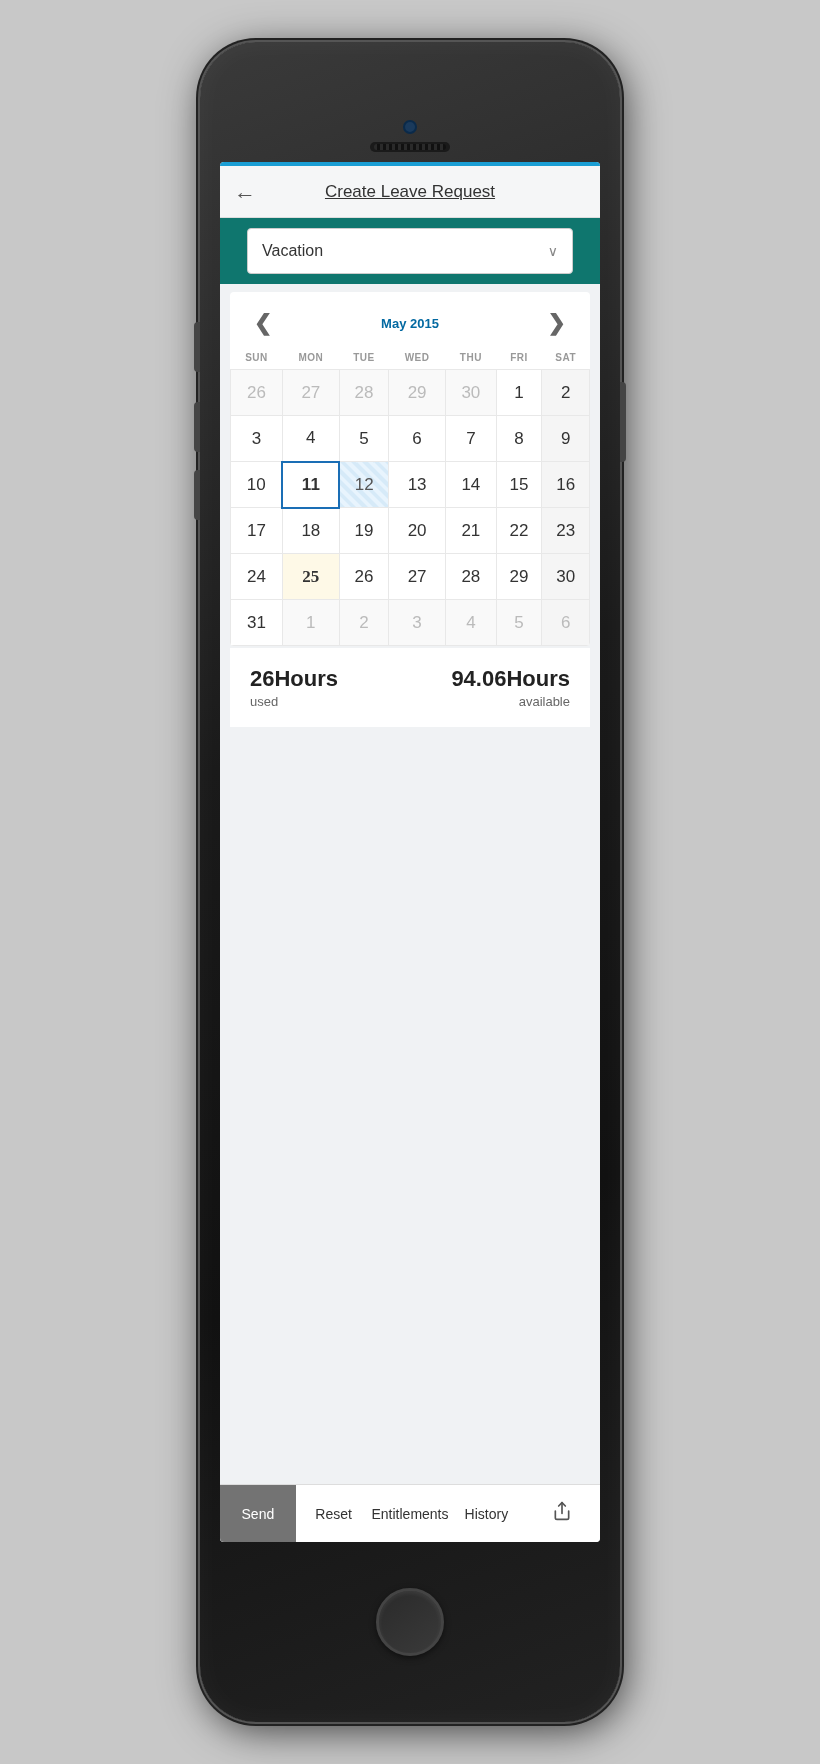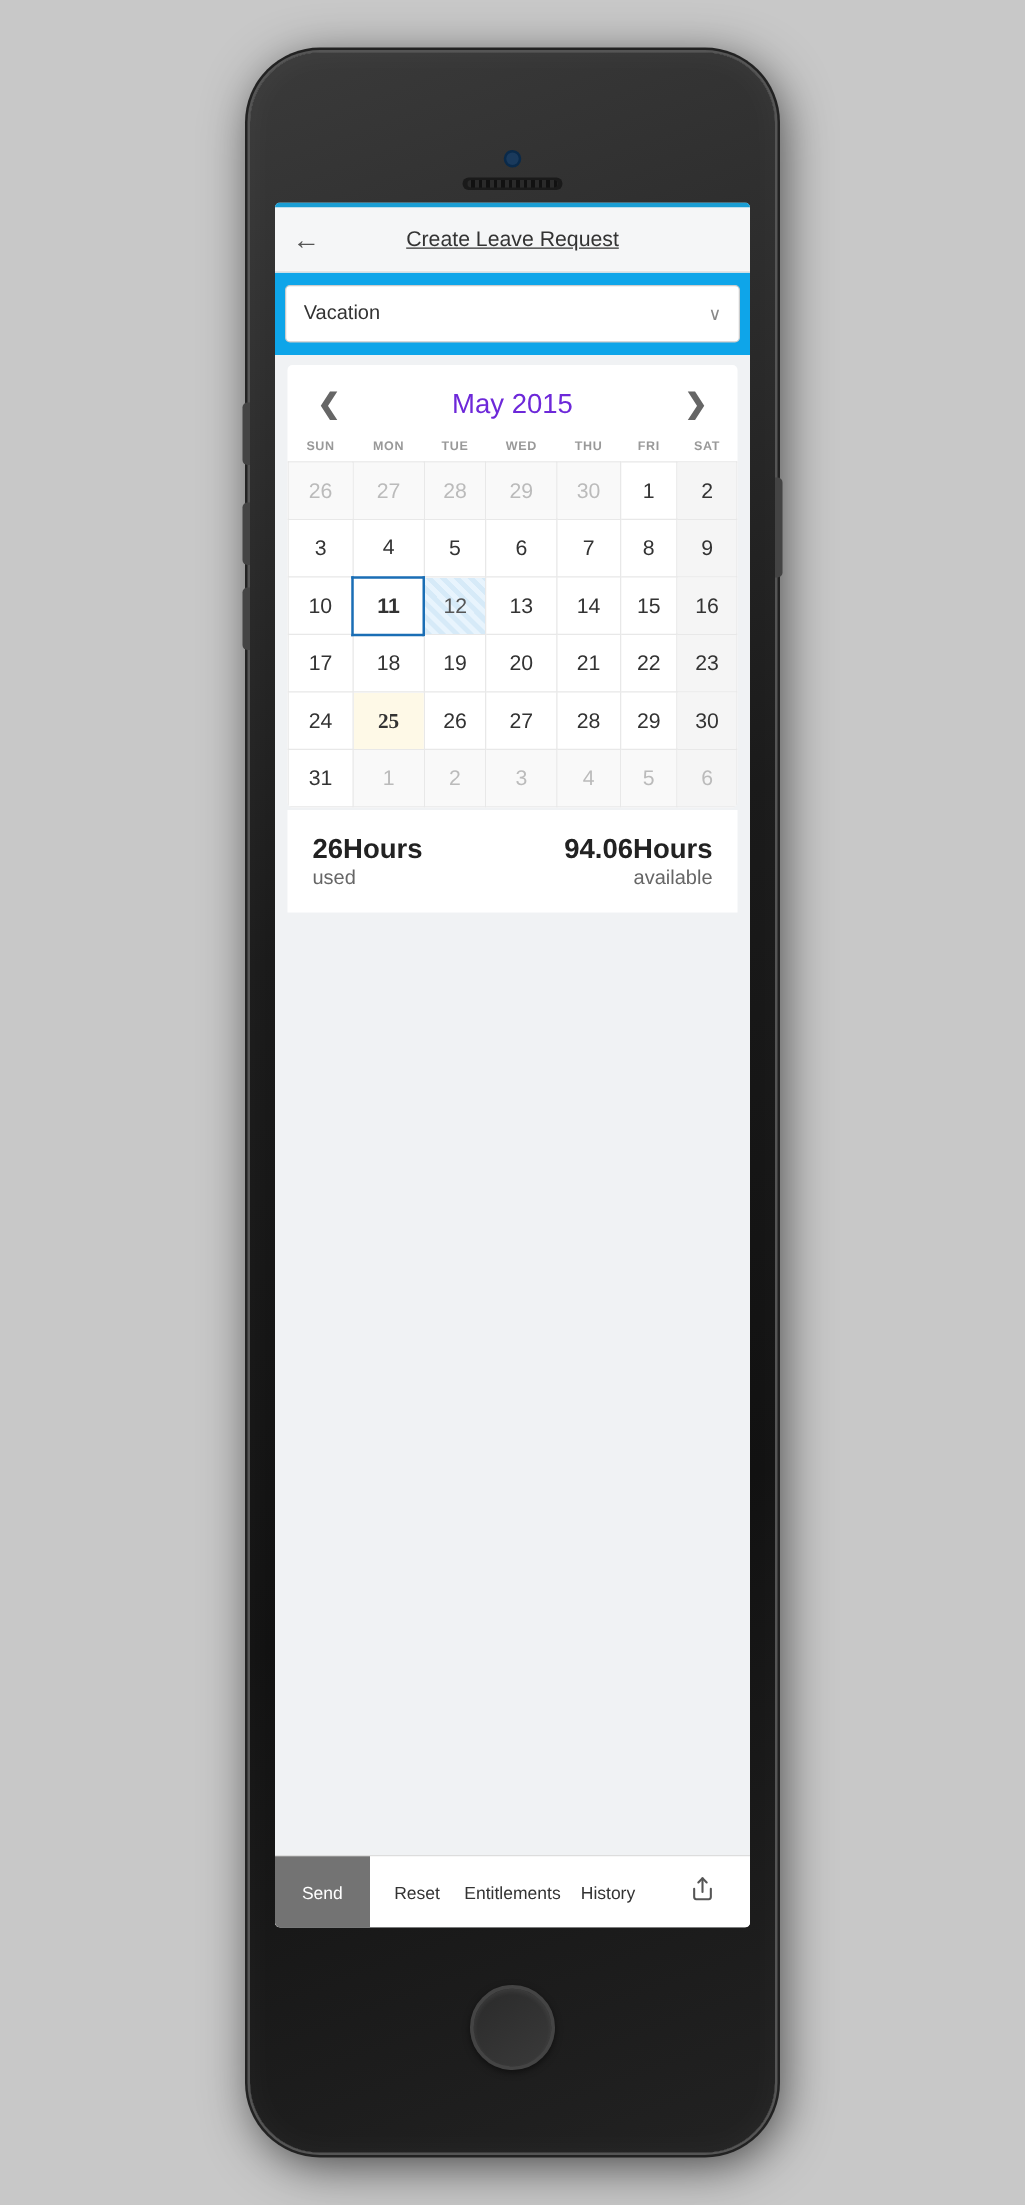--- a/index.html
+++ b/index.html
@@ -158,22 +158,22 @@
       cursor: pointer;
     }
 
     .back-arrow {
       font-size: 22px;
       color: #555;
     }
 
     
     .dropdown-container {
-      padding: 10px 8px;
-      background: #0ea5e9;
+      padding: 10px 27px;
+      background: #0f766e;
     }
 
     .dropdown-select {
       width: 100%;
       height: 46px;
       border: 1px solid #ccc;
       background: white;
       border-radius: 4px;
       display: flex;
       align-items: center;
@@ -214,23 +214,23 @@
 
     .nav-arrow {
       font-size: 22px;
       color: #666;
       cursor: pointer;
       font-weight: bold;
       padding: 4px 8px;
     }
 
     .calendar-month-title {
-      font-size: 22px;
-      font-weight: 400;
-      color: #6d28d9;
+      font-size: 13px;
+      font-weight: 700;
+      color: #0369a1;
     }
 
     .calendar-grid {
       width: 100%;
       border-collapse: collapse;
     }
 
     .calendar-grid th {
       font-size: 10px;
       font-weight: 600;
@@ -296,21 +296,21 @@
       flex-direction: column;
     }
 
     .stat-number {
       font-size: 22px;
       font-weight: 700;
       color: #222;
     }
 
     .stat-label {
-      font-size: 16px;
+      font-size: 13px;
       color: #666;
       margin-top: 2px;
     }
 
     .stat-block.right {
       text-align: right;
     }
 
     
     .bottom-toolbar {

